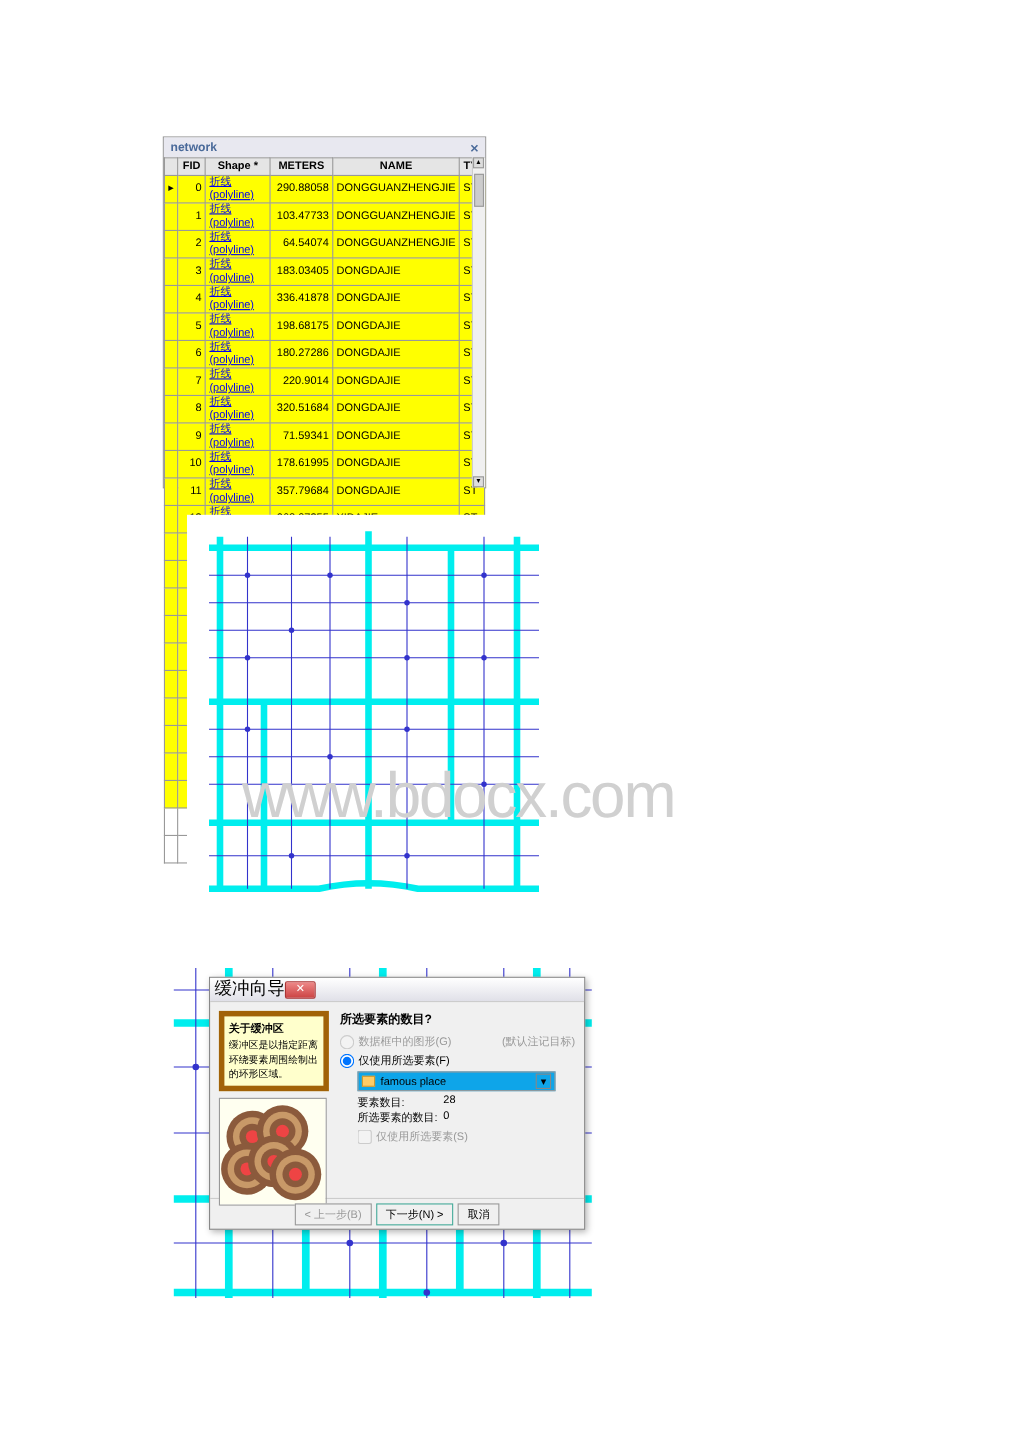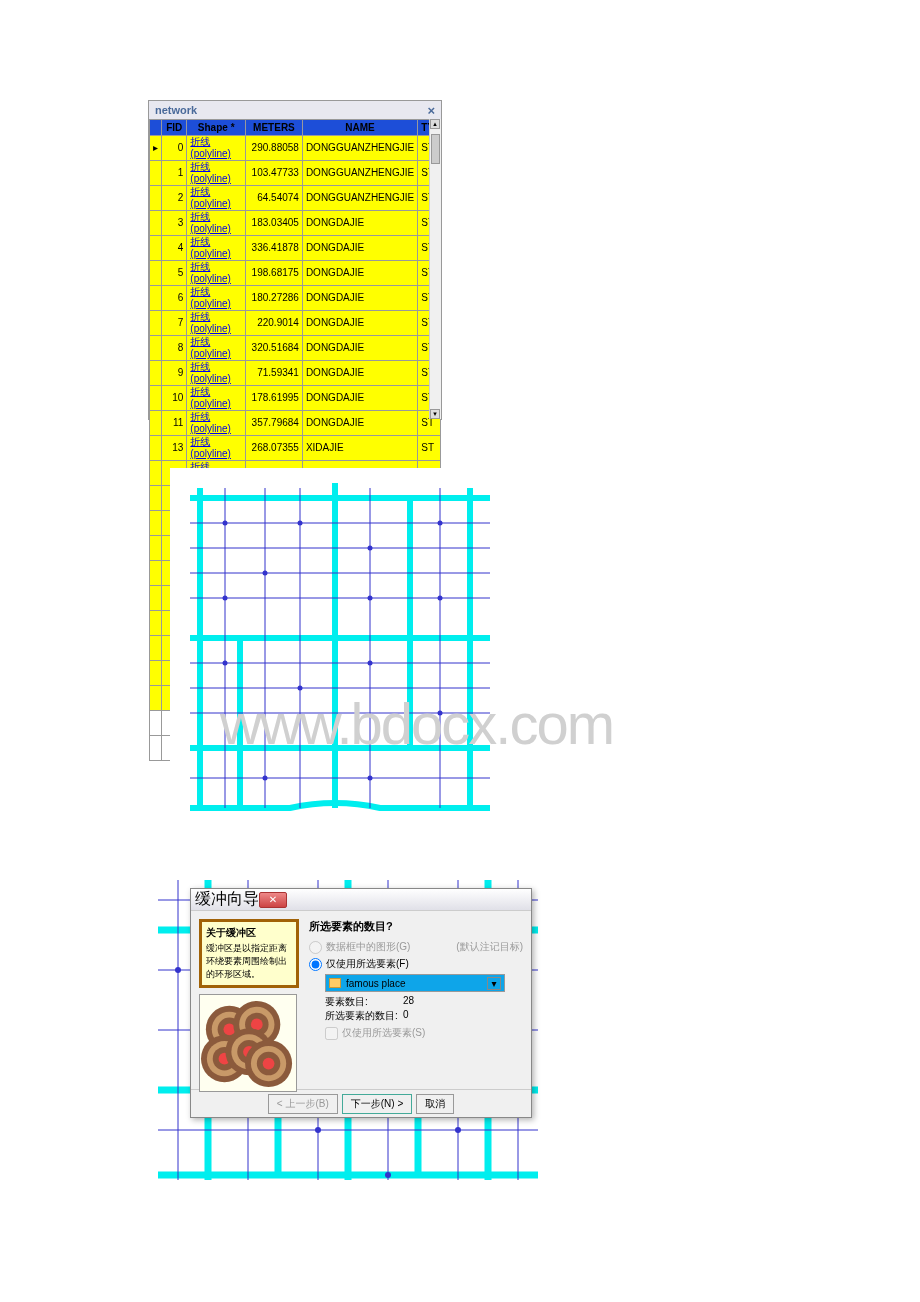--- a/index.html
+++ b/index.html
@@ -1,27 +1,27 @@
 <!DOCTYPE html>
 <html><head>
   <meta charset="utf-8">
   <style>
     * { margin: 0; padding: 0; box-sizing: border-box; }
     body { font-family: Arial, sans-serif; background: #fff; width: 920px; height: 1302px; position: relative; }
     
     .section { position: absolute; }
     
     
-    .table-section { left: 148px; top: 100px; width: 294px; height: 320px; border: 1px solid #999; }
+    .table-section { left: 148px; top: 124px; width: 294px; height: 320px; border: 1px solid #999; }
     .table-header { background: #e8e8f0; padding: 2px 6px; display: flex; justify-content: space-between; align-items: center; height: 18px; }
     .table-title { color: #4a6a9a; font-size: 11px; font-weight: bold; }
     .close-btn { color: #4a6a9a; font-size: 13px; cursor: pointer; font-weight: bold; }
     
     .data-table { width: 100%; border-collapse: collapse; font-size: 10px; }
-    .data-table th { background: #1d4ed8; border: 1px solid #999; padding: 1px 3px; text-align: center; font-weight: bold; height: 16px; }
+    .data-table th { background: #e5e5e5; border: 1px solid #999; padding: 1px 3px; text-align: center; font-weight: bold; height: 16px; }
     .data-table td { border: 1px solid #999; padding: 0px 3px; height: 12px; line-height: 12px; }
     .data-table .selected { background: #ffff00; }
     .data-table .unselected { background: #fff; }
     .row-indicator { width: 12px; text-align: center; }
     .fid-col { width: 28px; text-align: right; }
     .shape-col { width: 72px; color: #0000ee; text-decoration: underline; }
     .meters-col { width: 60px; text-align: right; }
     .name-col { width: 110px; }
     .type-col { width: 22px; }
     .scrollbar-v { position: absolute; right: 0; top: 18px; bottom: 0; width: 12px; background: #f0f0f0; border-left: 1px solid #ccc; }
@@ -36,21 +36,21 @@
     
     .map2 { left: 148px; top: 870px; width: 398px; height: 320px; background: #fff; }
     .map2 svg { width: 100%; height: 100%; }
     
     
     .dialog { position: absolute; left: 190px; top: 888px; width: 342px; height: 230px; background: #f0f0f0; border: 1px solid #888; box-shadow: 2px 2px 6px rgba(0,0,0,0.3); z-index: 10; }
     .dialog-titlebar { background: linear-gradient(#fff, #e0e0e8); height: 22px; display: flex; align-items: center; padding: 0 4px; border-bottom: 1px solid #ccc; }
     .dialog-close { background: linear-gradient(#e88, #c44); color: #fff; width: 28px; height: 16px; font-size: 10px; text-align: center; border-radius: 2px; border: 1px solid #a33; cursor: pointer; line-height: 14px; }
     .dialog-body { display: flex; padding: 8px; gap: 10px; height: 178px; }
     .dialog-left { width: 100px; }
-    .info-box { background: #ffffcc; border: 3px solid #a16207; padding: 4px; font-size: 9px; margin-bottom: 6px; }
+    .info-box { background: #ffffcc; border: 5px solid #a16207; padding: 4px; font-size: 9px; margin-bottom: 6px; }
     .info-box-title { font-weight: bold; font-size: 10px; margin-bottom: 2px; }
     .illustration { width: 98px; height: 98px; border: 1px solid #999; }
     .dialog-right { flex: 1; font-size: 11px; }
     .dialog-question { font-weight: bold; margin-bottom: 6px; }
     .radio-row { display: flex; align-items: center; gap: 4px; margin: 3px 0; font-size: 10px; }
     .radio-row.disabled { color: #999; }
     .select-box { width: 180px; height: 18px; border: 1px solid #999; background: #0ea5e9; font-size: 10px; padding: 1px 3px; display: flex; align-items: center; gap: 5px; margin: 3px 0 3px 16px; }
     .select-box .dd-arrow { margin-left: auto; border: 1px solid #888; width: 14px; text-align: center; cursor: pointer; }
     .layer-icon { width: 12px; height: 10px; background: #ffcc66; border: 1px solid #cc9933; }
     .info-row { font-size: 10px; margin-left: 16px; display: flex; }

